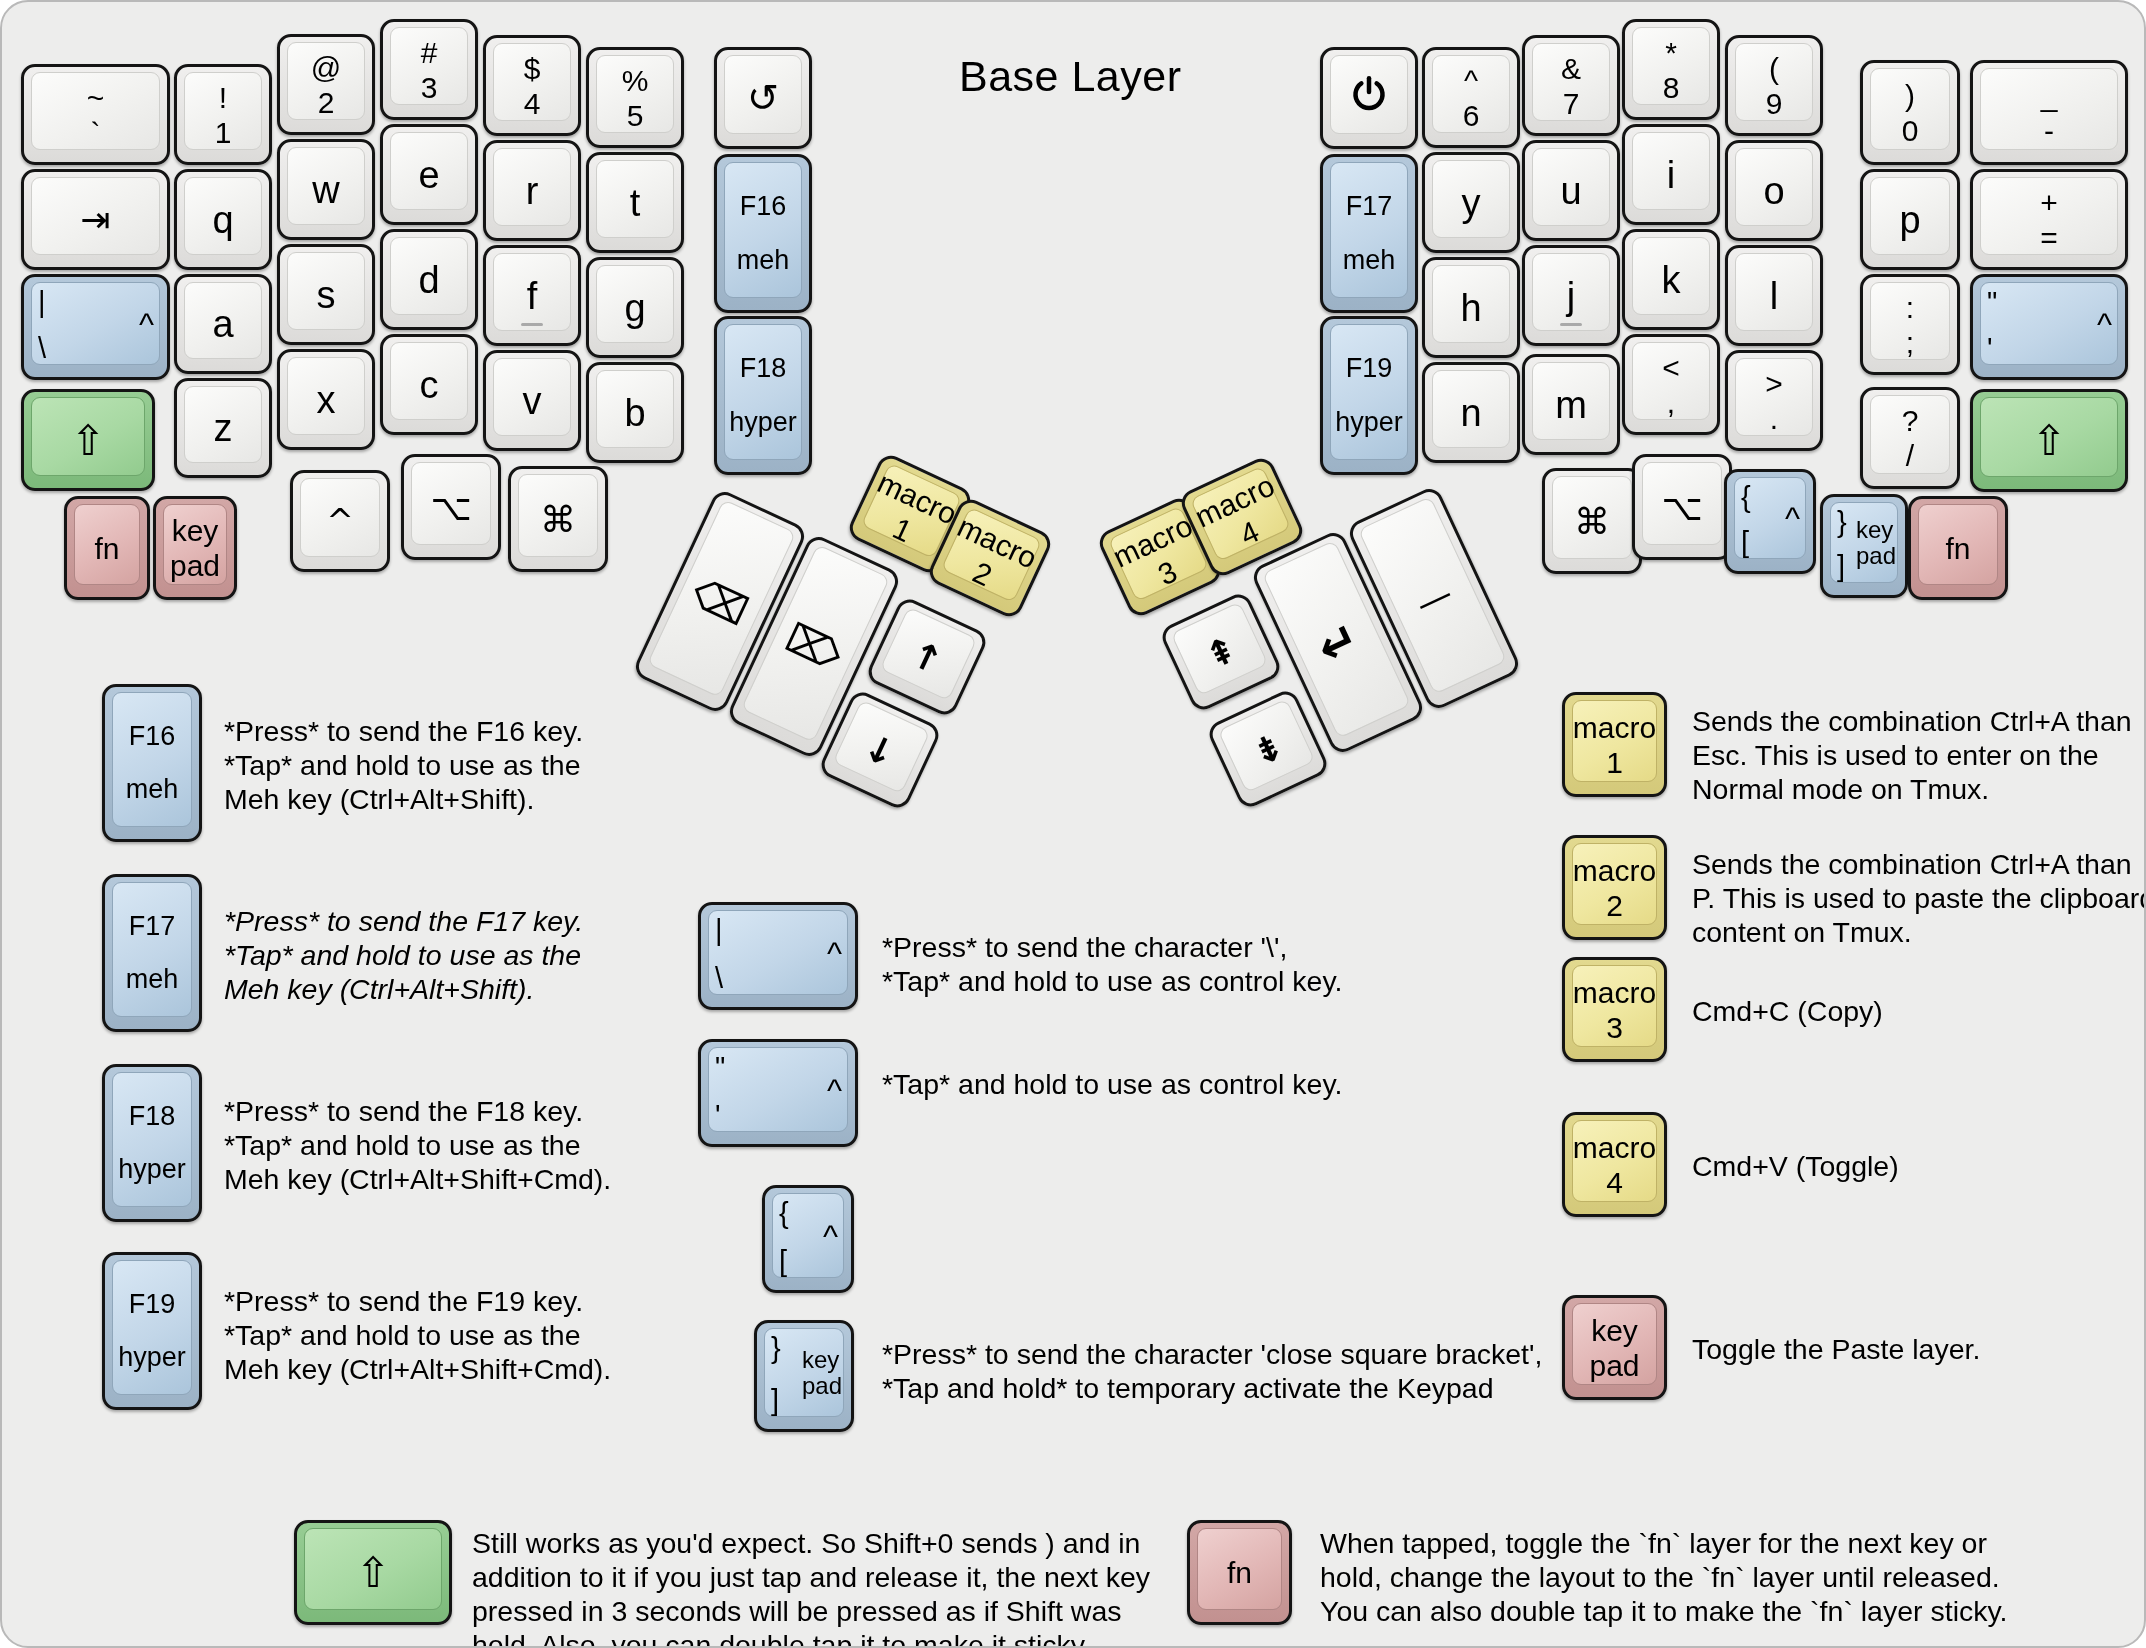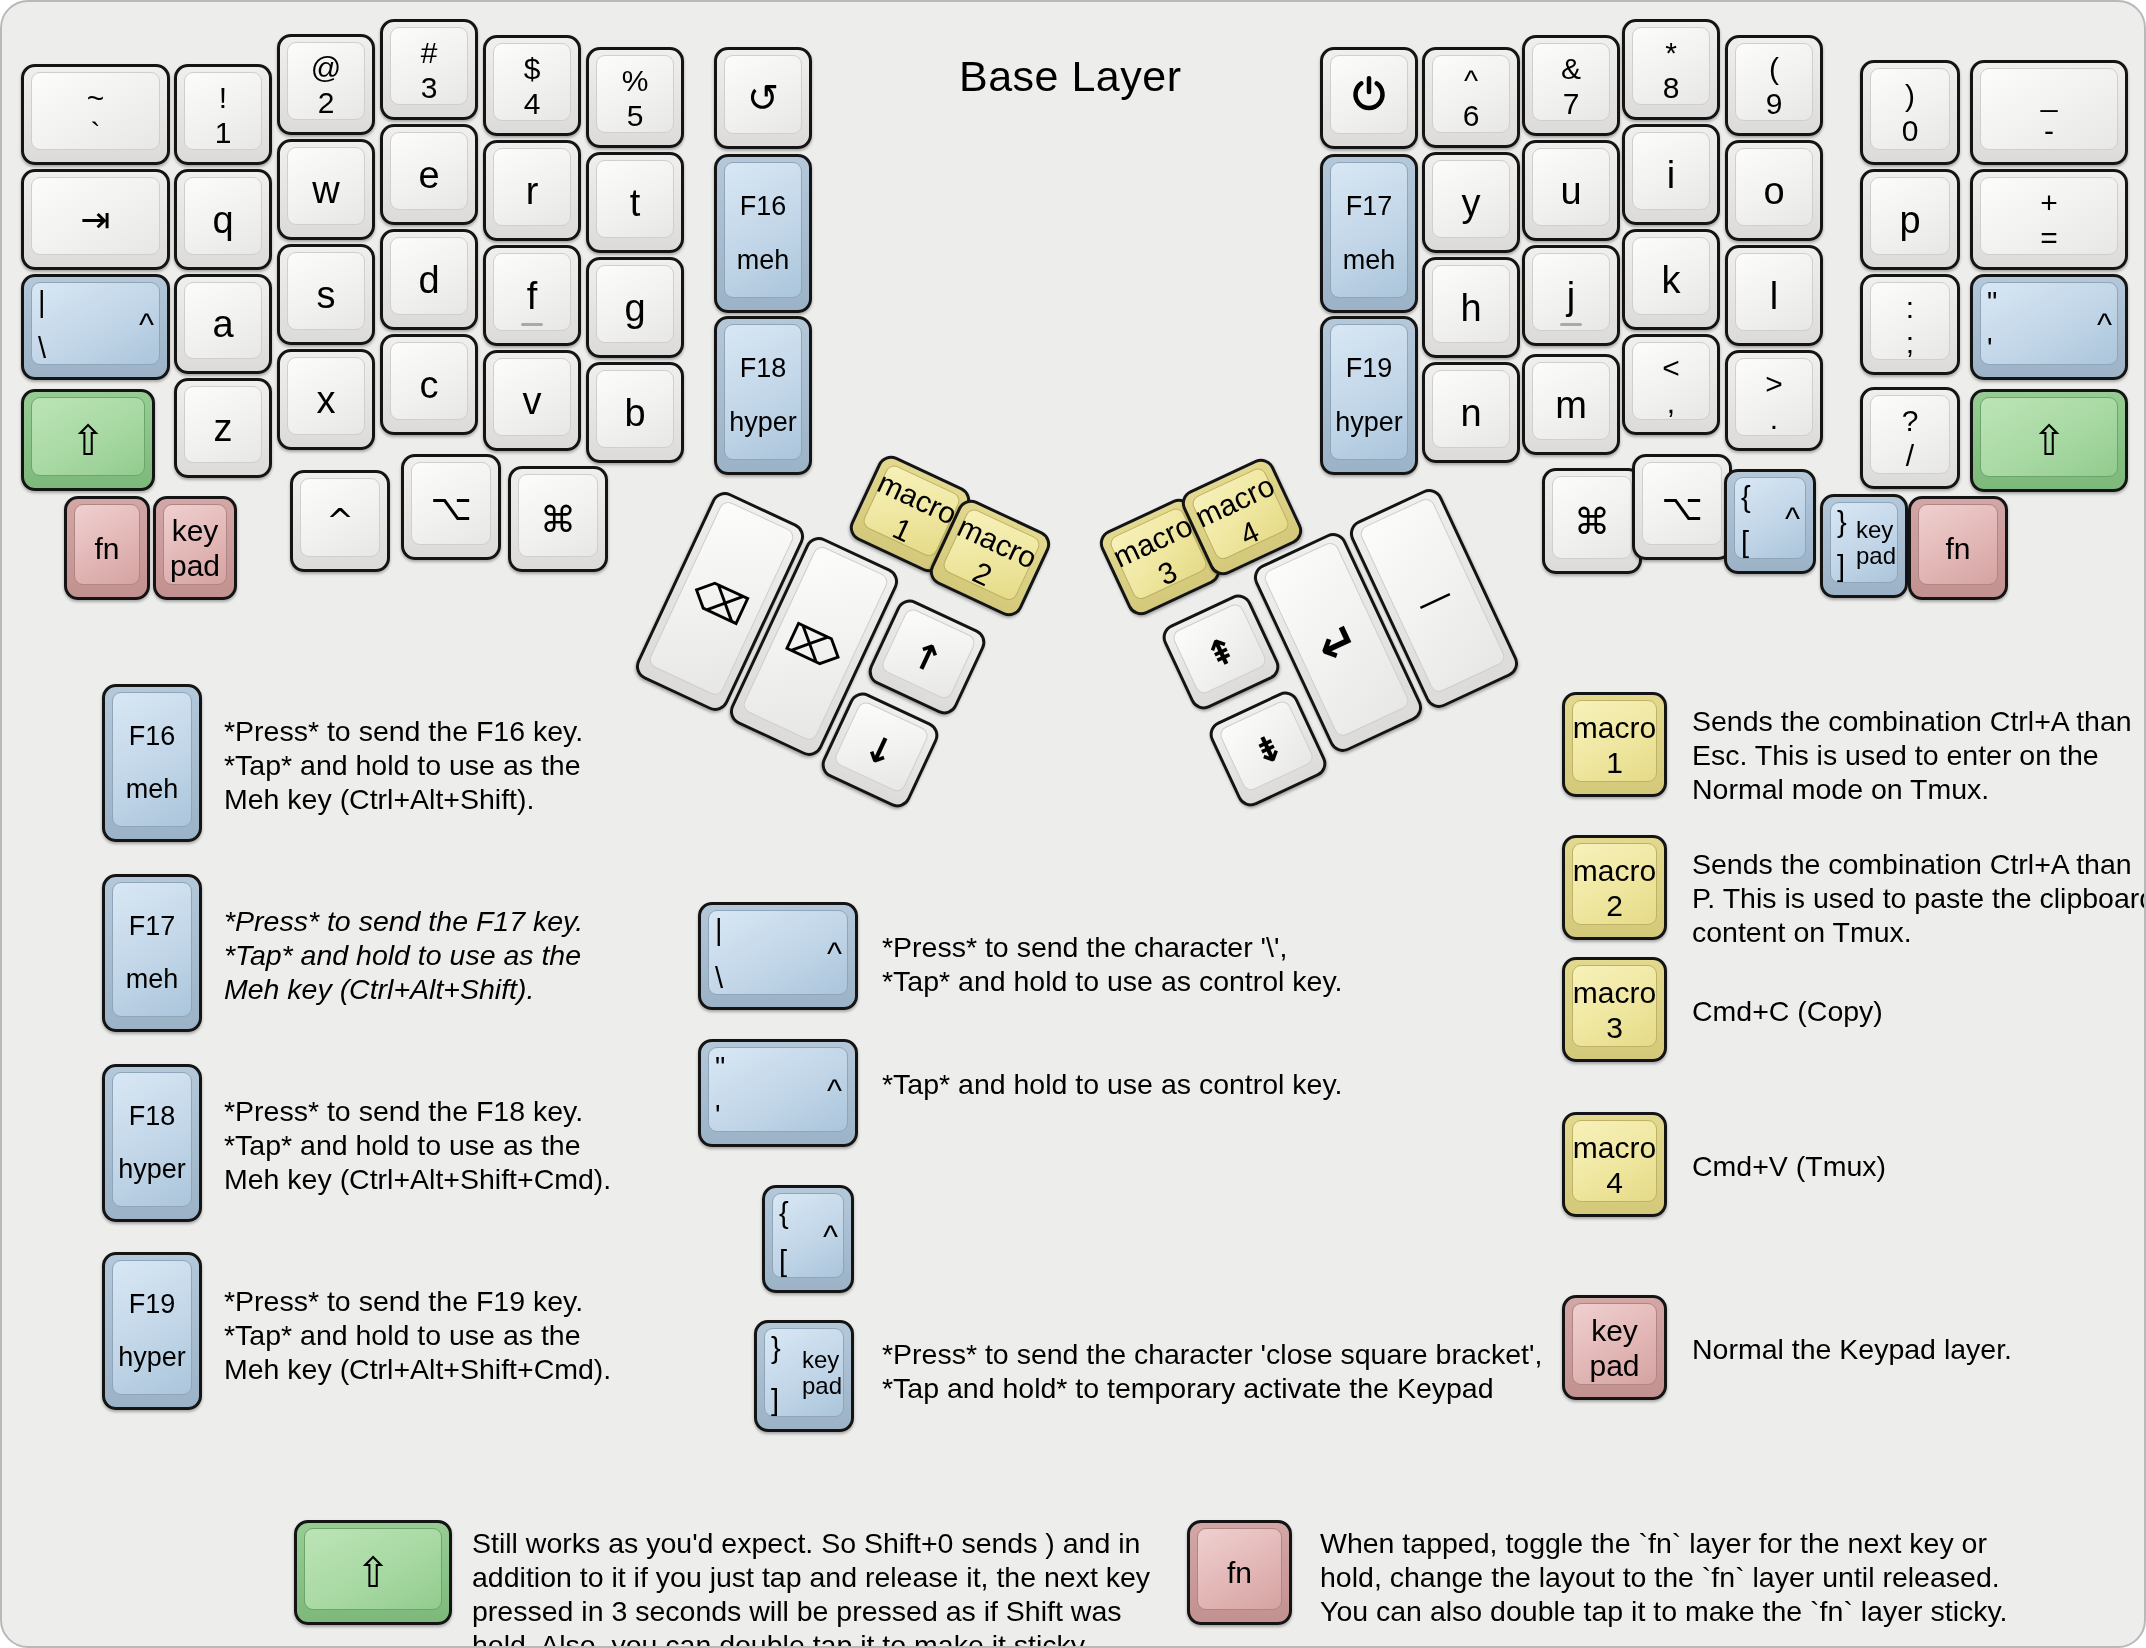--- a/index.html
+++ b/index.html
@@ -695,31 +695,31 @@
       <span>Cmd+C (Copy)</span>
     </div>
     <div class="key yellow" style="left: 1560px; top: 1110px; width: 105px; height: 105px;">
       <div class="cap"></div>
       <div class="lines">
         <span class="t-md">macro</span>
         <span class="t-md">4</span>
       </div>
     </div>
     <div class="legend-text" style="left: 1690px; top: 1147px;">
-      <span>Cmd+V (Tmux)</span>
+      <span>Cmd+V (Toggle)</span>
     </div>
     <div class="key pink" style="left: 1560px; top: 1293px; width: 105px; height: 105px;">
       <div class="cap"></div>
       <div class="lines">
         <span class="t-md">key</span>
         <span class="t-md">pad</span>
       </div>
     </div>
     <div class="legend-text" style="left: 1690px; top: 1330px;">
-      <span>Normal the Keypad layer.</span>
+      <span>Toggle the Paste layer.</span>
     </div>
     <div class="key green" style="left: 292px; top: 1518px; width: 158px; height: 105px;">
       <div class="cap"></div>
       <div class="iconwrap">
         <span class="icon i-shift">⇧</span>
       </div>
     </div>
     <div class="legend-text" style="left: 470px; top: 1524px;">
       <span>Still works as you'd expect. So Shift+0 sends ) and in</span>
       <span>addition to it if you just tap and release it, the next key</span>

